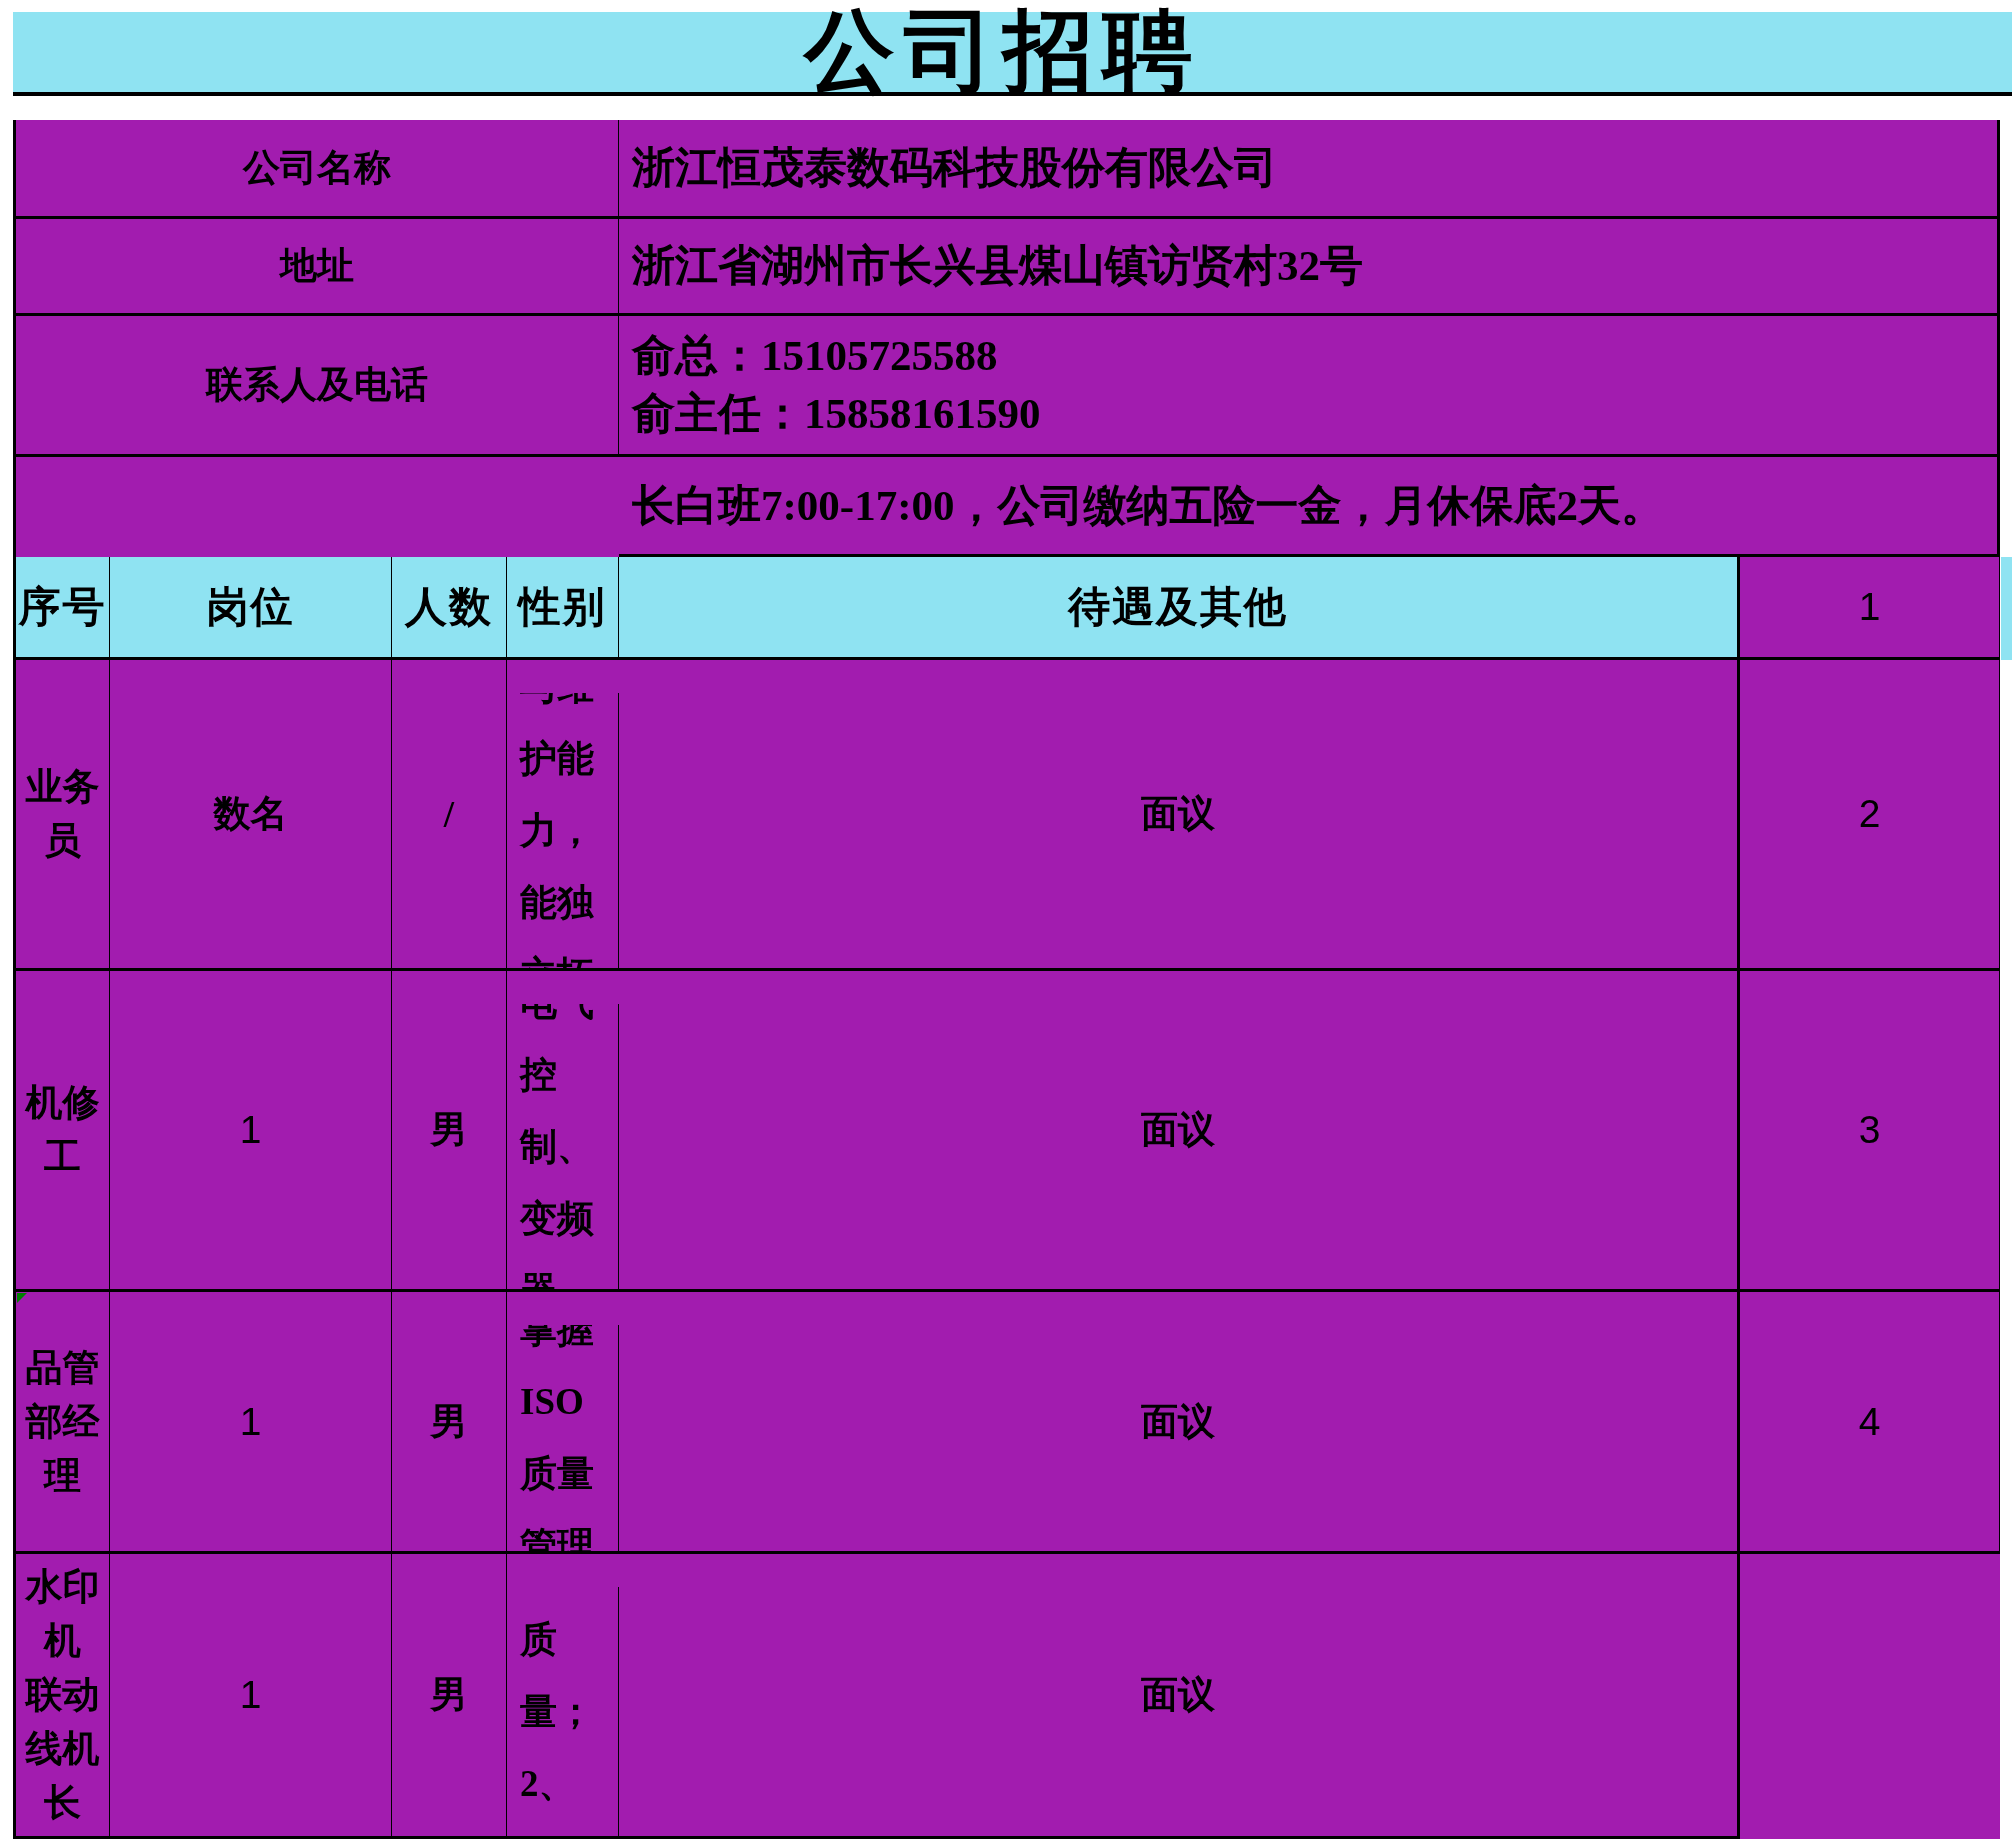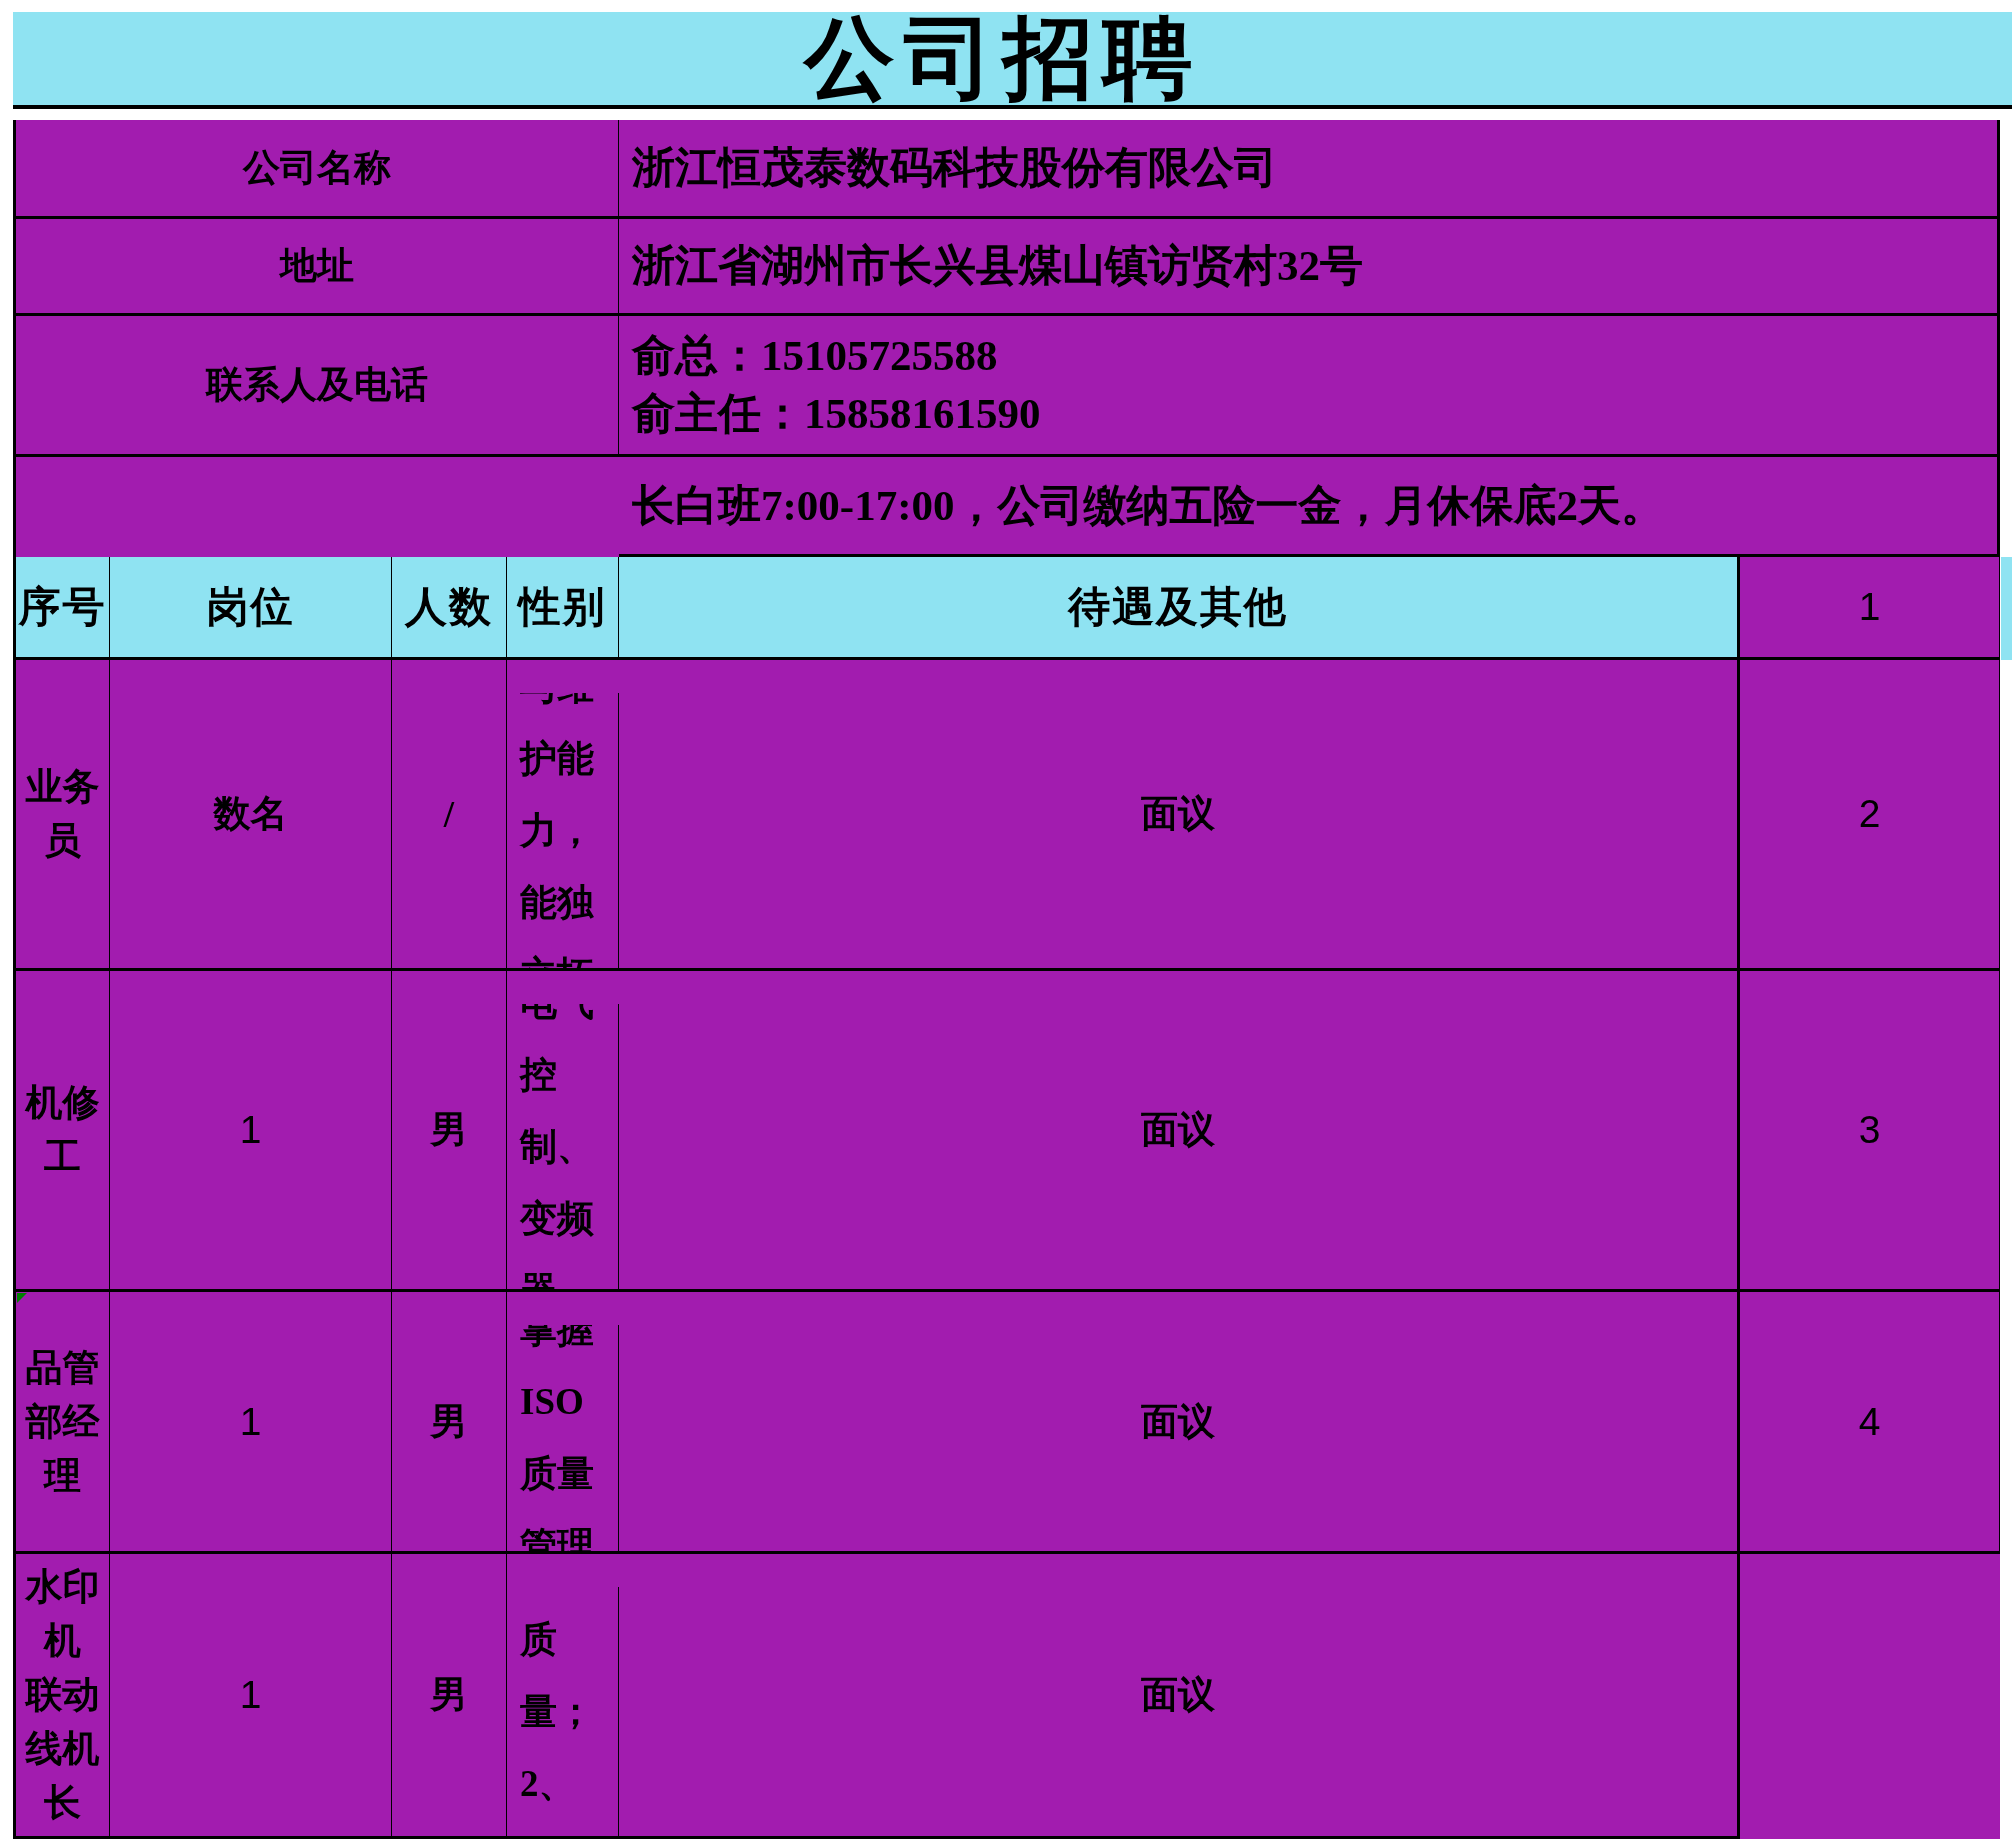--- a/index.html
+++ b/index.html
@@ -8,21 +8,21 @@
     --indicator:#008000;
   }
   *{margin:0;padding:0;box-sizing:border-box;}
   html,body{background:#ffffff;}
   body{
     width:2012px;height:1841px;position:relative;
     font-family:"Liberation Serif","DejaVu Serif",serif;
     color:#000;
   }
   .title-bar{
-    position:absolute;left:13px;top:12px;width:1999px;height:97px;
+    position:absolute;left:13px;top:12px;width:1999px;height:84px;
     background:var(--header-bg);
     border-bottom:4.7px solid var(--border);
     display:flex;align-items:center;justify-content:center;
   }
   .title-bar .title-text{
     font-size:90px;font-weight:900;letter-spacing:9.4px;
     transform:translateX(-9.4px);
   }
   .grid{
     position:absolute;left:13px;top:120px;

